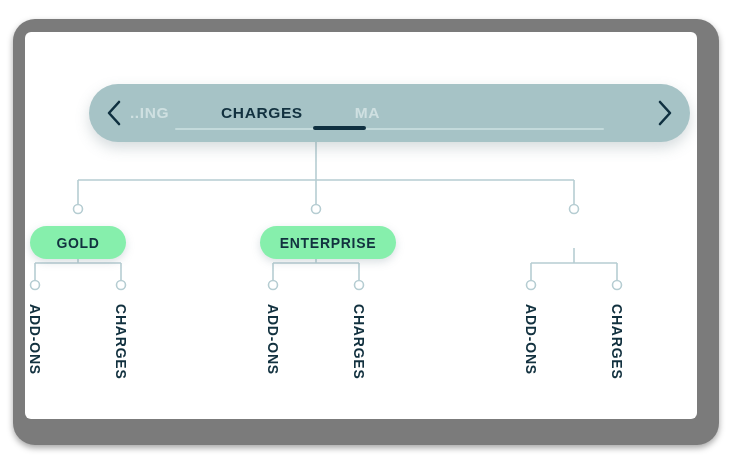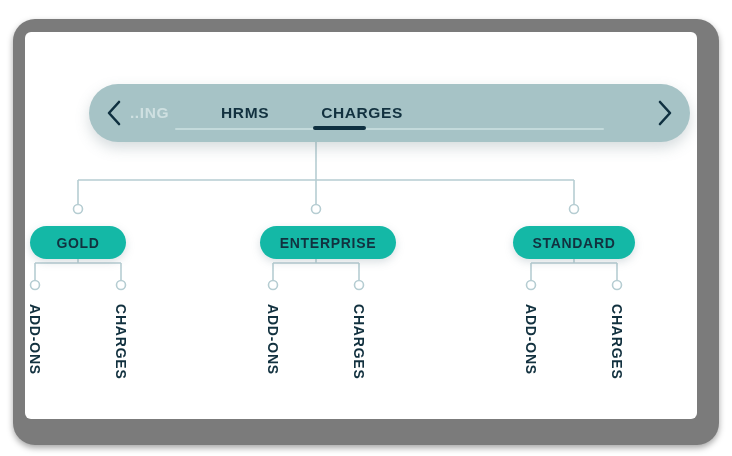--- a/index.html
+++ b/index.html
@@ -93,21 +93,21 @@
   }
 
   
   #tree { position: absolute; left:0; top:0; width: 672px; height: 387px; pointer-events: none; }
   #tree line, #tree circle, #tree path { pointer-events: auto; }
 
   
   .pill {
     position: absolute;
     height: 33px;
-    background: #14b8a6;
+    background: #86efac;
     border-radius: 17px;
     display: flex;
     align-items: center;
     justify-content: center;
     font-size: 14px;
     font-weight: 700;
     letter-spacing: 0.7px;
     color: #12313f;
     white-space: nowrap;
     box-shadow: 0 3px 9px rgba(120,140,150,0.28);
@@ -180,23 +180,20 @@
         <circle cx="592" cy="253" r="4.5"></circle>
       </g>
     </svg>
 
     <div class="pill" style="left:5px; width:96px; top:194px;">
       <span>GOLD</span>
     </div>
     <div class="pill" style="left:235px; width:136px; top:194px;">
       <span>ENTERPRISE</span>
     </div>
-    <div class="pill" style="left:488px; width:122px; top:194px;">
-      <span>STANDARD</span>
-    </div>
 
     <div class="leaf" style="left:18px; top:272px;">ADD-ONS</div>
     <div class="leaf" style="left:104px; top:272px;">CHARGES</div>
 
     <div class="leaf" style="left:256px; top:272px;">ADD-ONS</div>
     <div class="leaf" style="left:342px; top:272px;">CHARGES</div>
 
     <div class="leaf" style="left:514px; top:272px;">ADD-ONS</div>
     <div class="leaf" style="left:600px; top:272px;">CHARGES</div>
 
@@ -207,24 +204,24 @@
           <path d="M14 3 L4 14 L14 25"></path>
         </svg>
       </div>
 
       <div id="tabstrip">
         <div id="tabs">
           <div class="tab faded">
             <span>...ING</span>
           </div>
           <div class="tab">
-            <span>HRMS</span>
+            <span>CHARGES</span>
           </div>
-          <div class="tab">
-            <span>CHARGES</span>
+          <div class="tab faded">
+            <span>MA</span>
           </div>
         </div>
         <div id="track"></div>
         <div id="activebar" style="left: 184.125px; width: 53.1094px;"></div>
       </div>
 
       <div class="chev" id="chev-right">
         <svg width="18" height="28" viewBox="0 0 18 28" fill="none" stroke="#0f3040" stroke-width="2.6" stroke-linecap="round" stroke-linejoin="round">
           <path d="M4 3 L14 14 L4 25"></path>
         </svg>

